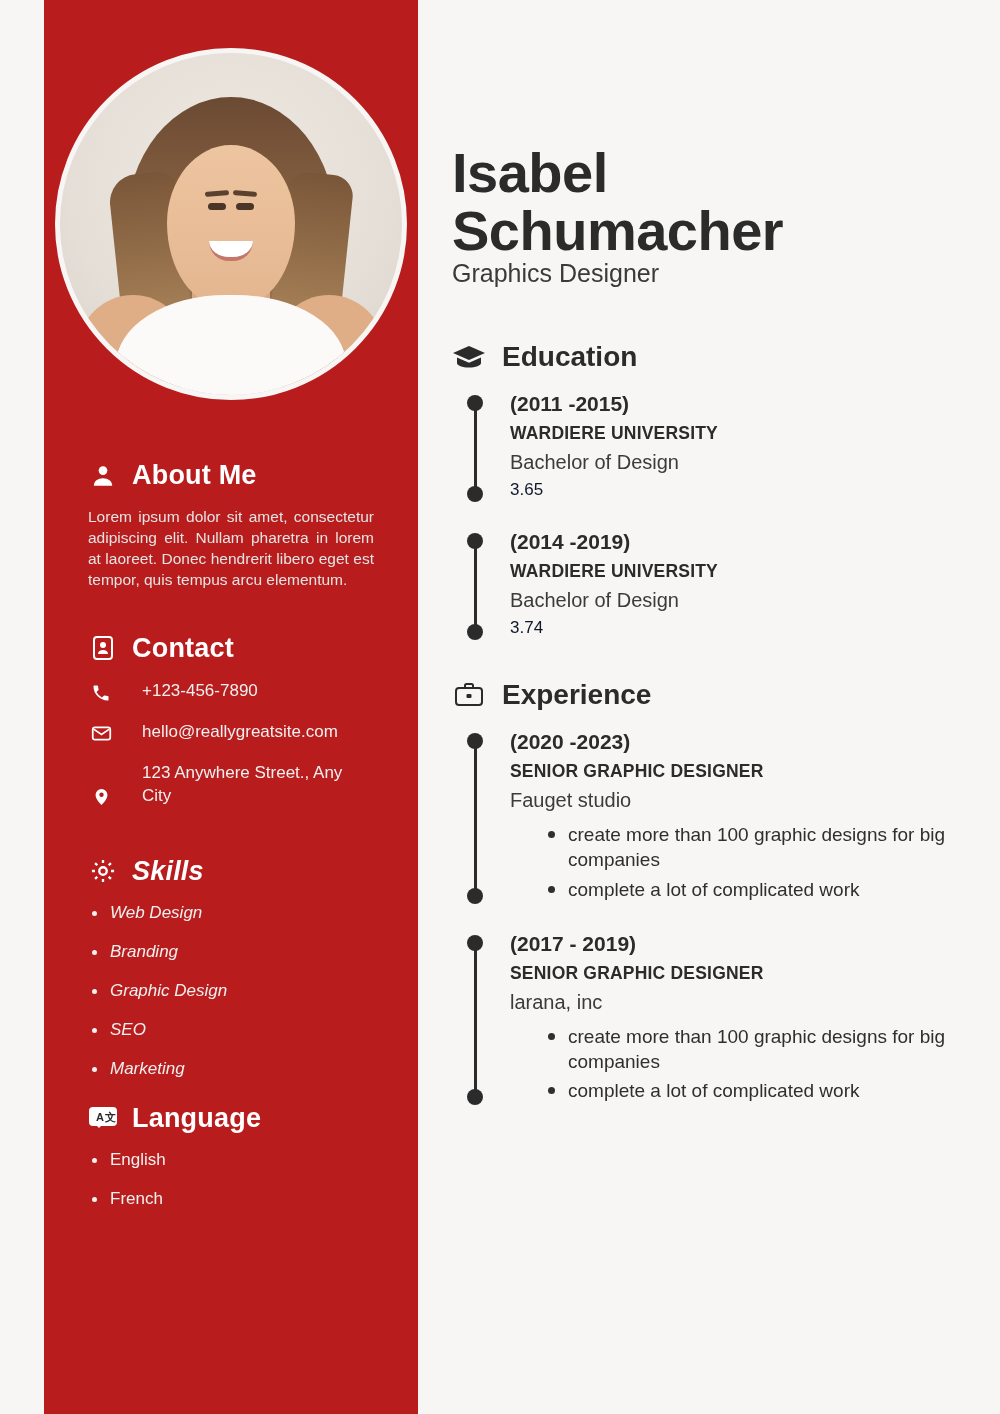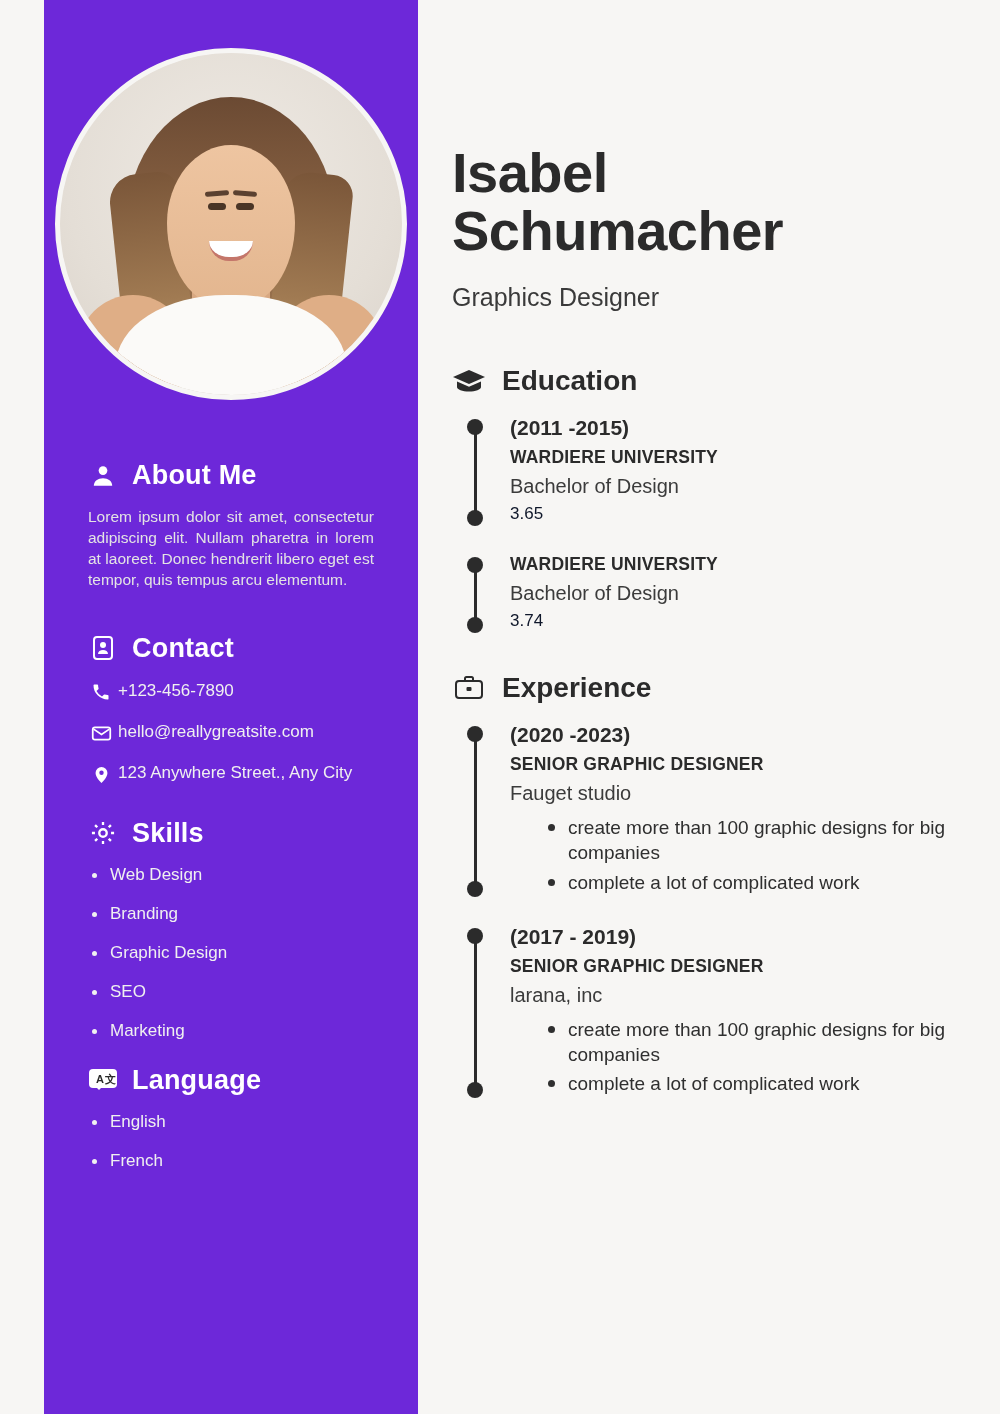--- a/index.html
+++ b/index.html
@@ -17,21 +17,21 @@
     overflow: hidden;
   }
 
   
   .sidebar {
     position: absolute;
     left: 44px;
     top: 0;
     width: 374px;
     height: 1414px;
-    background: #6d28d9;
+    background: #b91c1c;
     color: #ffffff;
   }
 
   .photo-wrap {
     position: absolute;
     left: 50%;
     transform: translateX(-50%);
     top: 48px;
     width: 352px;
     height: 352px;
@@ -98,21 +98,21 @@
   }
   .side-icon { width: 30px; height: 30px; display: flex; align-items: center; justify-content: center; }
   .side-icon svg { display:block; }
 
   .about-text {
     font-size: 15.5px; line-height: 1.35; color: #e4e4e4;
     text-align: justify;
   }
 
   .contact-row {
-    display: flex; align-items: center; gap: 4px;
+    display: flex; align-items: flex-end; gap: 28px;
     margin-bottom: 18px;
   }
   .contact-row .ico { width: 26px; min-width: 26px; display:flex; justify-content:center; padding-top:2px;}
   .contact-row .txt { font-size: 17px; color: #f0f0f0; line-height: 1.35; }
 
   ul.bullets { list-style: none; }
   ul.bullets li {
     font-size: 17px; color: #f0f0f0; margin-bottom: 19px;
     position: relative; padding-left: 22px;
   }
@@ -124,21 +124,21 @@
   
   .main {
     position: absolute;
     left: 452px; top: 12px; width: 548px; height: 1414px;
   }
   .name {
     font-size: 56px; font-weight: 800; line-height: 1.03;
     color: #2b2b2b; letter-spacing: -0.5px;
     margin-top: 132px;
   }
-  .role { font-size: 25px; color: #3a3a3a; margin-top: 24px; }
+  .role { font-size: 25px; color: #3a3a3a; margin-top: 0; }
 
   .main-head {
     display: flex; align-items: center; gap: 16px; margin-top: 52px; margin-bottom: 18px; text-align: center;
   }
   .main-head .title { font-size: 28px; font-weight: 700; color: #2b2b2b; }
   .main-icon { width: 34px; height: 34px; display:flex; align-items:center; justify-content:center; }
 
   .tl-item { position: relative; padding-left: 58px; margin-bottom: 30px; }
   .tl-line {
     position: absolute; left: 22px; top: 10px; bottom: 6px; width: 2.5px; background: #2b2b2b;
@@ -236,21 +236,21 @@
       <div class="contact-row">
         <span class="ico">
           <svg width="19" height="22" viewBox="0 0 24 24" fill="#ffffff">
             <path d="M12 2a7.5 7.5 0 00-7.5 7.5C4.5 15.5 12 22 12 22s7.5-6.5 7.5-12.5A7.5 7.5 0 0012 2zm0 10a2.8 2.8 0 110-5.6 2.8 2.8 0 010 5.6z"></path>
           </svg>
         </span>
         <span class="txt">123 Anywhere Street., Any City</span>
       </div>
     </div>
 
-    <div class="side-section" style="margin-top: 32px;">
+    <div class="side-section" style="margin-top: 48px; font-style: italic;">
       <div class="side-head">
         <span class="side-icon">
           <svg width="28" height="28" viewBox="0 0 24 24" fill="none" stroke="#ffffff" stroke-width="2">
             <circle cx="12" cy="12" r="3.2"></circle>
             <path d="M12 2.5v2.6M12 18.9v2.6M2.5 12h2.6M18.9 12h2.6M5.2 5.2l1.9 1.9M16.9 16.9l1.9 1.9M18.8 5.2l-1.9 1.9M7.1 16.9l-1.9 1.9"></path>
           </svg>
         </span>
         <span class="title">Skills</span>
       </div>
       <ul class="bullets">
@@ -306,20 +306,21 @@
       <div class="tl-years">(2011 -2015)</div>
       <div class="tl-org">WARDIERE UNIVERSITY</div>
       <div class="tl-sub">Bachelor of Design</div>
       <div class="tl-gpa">3.65</div>
     </div>
 
     <div class="tl-item">
       <div class="tl-line"></div>
         <div class="tl-dot-top"></div>
         <div class="tl-dot-bot"></div>
+      <div class="tl-years">(2014 -2019)</div>
       <div class="tl-org">WARDIERE UNIVERSITY</div>
       <div class="tl-sub">Bachelor of Design</div>
       <div class="tl-gpa">3.74</div>
     </div>
 
     <div class="main-head" style="margin-top:40px;">
       <span class="main-icon">
         <svg width="30" height="28" viewBox="0 0 30 28" fill="none" stroke="#2b2b2b" stroke-width="2">
           <rect x="2" y="7" width="26" height="17" rx="3"></rect>
           <path d="M11 7V4.5A1.5 1.5 0 0112.5 3h5A1.5 1.5 0 0119 4.5V7"></path>

